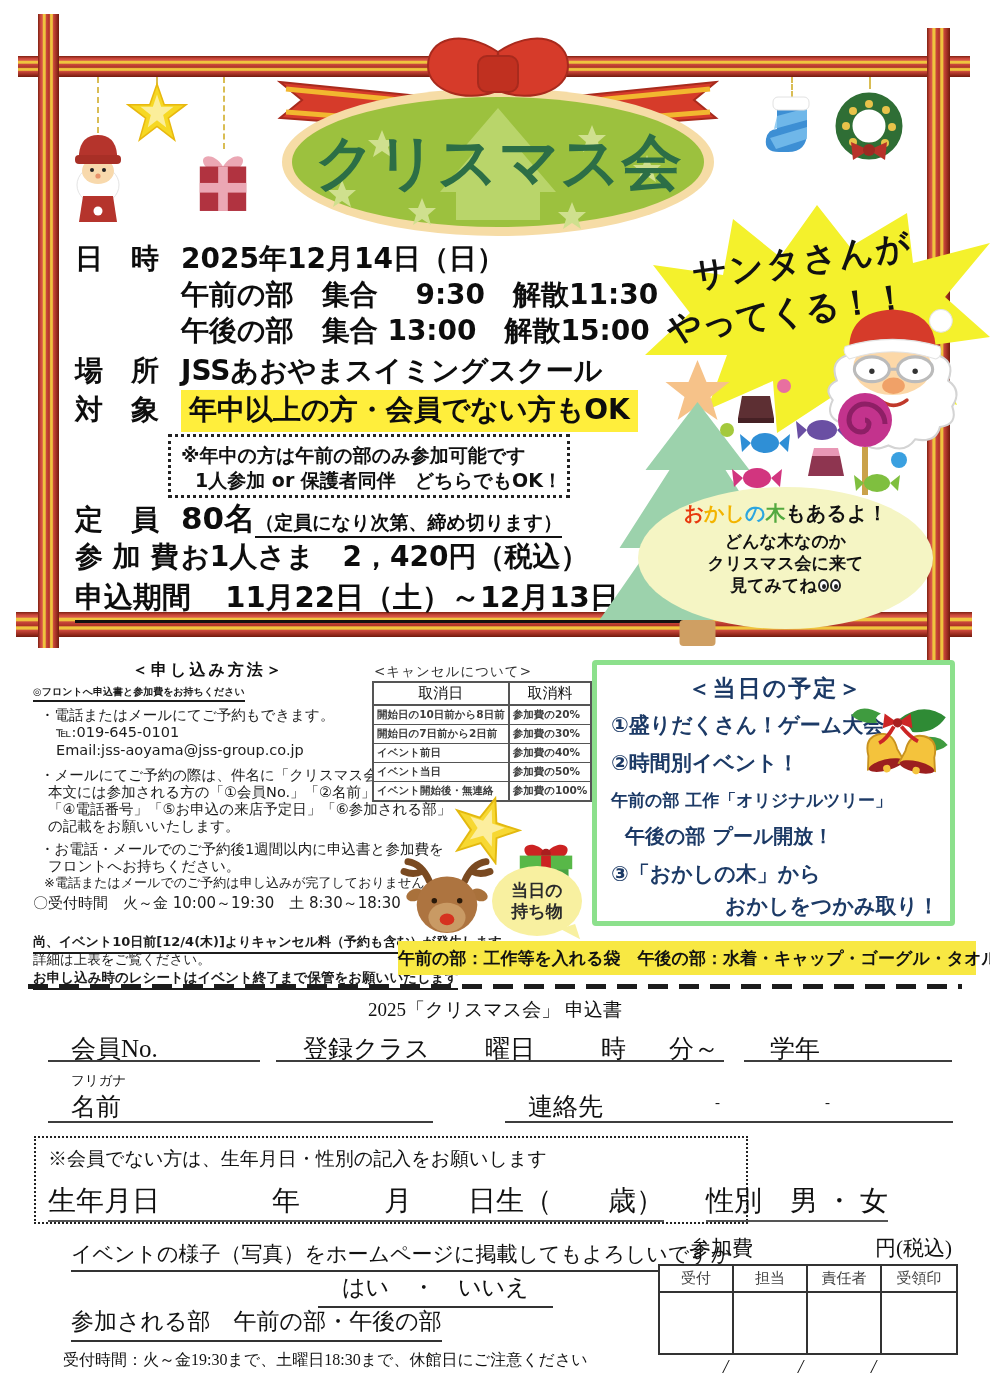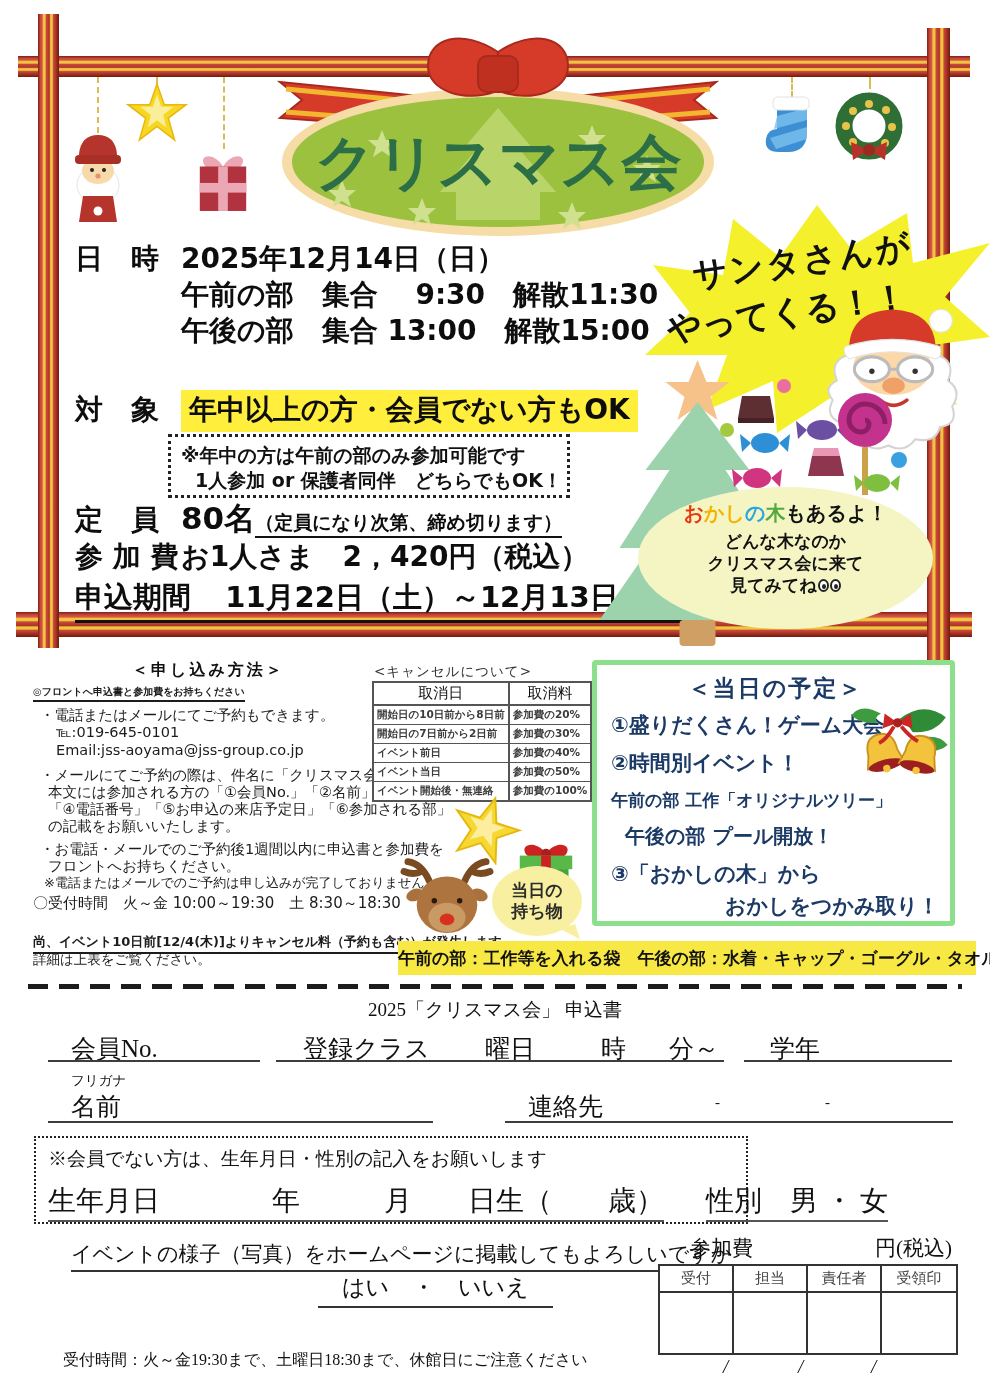--- a/index.html
+++ b/index.html
@@ -140,20 +140,24 @@
   <div class="toprow nw" style="left:75px;top:240px">
     <span class="lbl">日　時</span>
     <span>2025年12月14日（日）</span>
   </div>
   <div class="toprow nw" style="left:181px;top:276px">
     <span>午前の部　集合　 9:30　解散11:30</span>
   </div>
   <div class="toprow nw" style="left:181px;top:312px">
     <span>午後の部　集合 13:00　解散15:00</span>
   </div>
+  <div class="toprow nw" style="left:75px;top:352px">
+    <span class="lbl">場　所</span>
+    <span>JSSあおやまスイミングスクール</span>
+  </div>
   <div class="toprow nw" style="left:75px;top:390px">
     <span class="lbl">対　象</span>
     <span class="hl">年中以上の方・会員でない方もOK</span>
   </div>
   <div class="dotbox nw" style="left:168px;top:434px;width:402px;height:64px;padding:6px 10px;font-weight:bold;font-size:19px;line-height:25px">
     <div>※年中の方は午前の部のみ参加可能です</div>
     <div style="padding-left:14px">1人参加 or 保護者同伴　どちらでもOK！</div>
   </div>
   <div class="toprow nw" style="left:75px;top:498px">
     <span class="lbl">定　員</span>
@@ -239,20 +243,21 @@
   <div class="mline" style="left:40px;top:766px">・メールにてご予約の際は、件名に「クリスマス会の予約」</div>
   <div class="mline" style="left:48px;top:783px">本文には参加される方の「①会員No.」「②名前」「③学年」</div>
   <div class="mline" style="left:48px;top:800px">「④電話番号」「⑤お申込の来店予定日」「⑥参加される部」</div>
   <div class="mline" style="left:48px;top:817px">の記載をお願いいたします。</div>
   <div class="mline" style="left:40px;top:840px">・お電話・メールでのご予約後1週間以内に申込書と参加費を</div>
   <div class="mline" style="left:48px;top:857px">フロントへお持ちください。</div>
   <div class="mline" style="left:44px;top:874px;font-size:13px">※電話またはメールでのご予約は申し込みが完了しておりません。</div>
   <div class="mline" style="left:33px;top:894px;font-size:15px">〇受付時間　火～金 10:00～19:30　土 8:30～18:30</div>
   <div class="mline bu" style="left:33px;top:933px;font-size:13px">尚、イベント10日前[12/4(木)]よりキャンセル料（予約も含む）が発生します。</div>
   <div class="mline" style="left:33px;top:951px;font-size:13.5px">詳細は上表をご覧ください。</div>
+  <div class="mline bu" style="left:33px;top:969px;font-size:13.5px">お申し込み時のレシートはイベント終了まで保管をお願いいたします</div>
 
   <div class="abs nw" style="left:374px;top:663px;font-size:13.5px;letter-spacing:1px;color:#333">&lt;キャンセルについて&gt;</div>
   <table class="cancel abs" style="left:372px;top:681px;width:206px">
     <tbody>
         <tr>
       <th style="width:128px">取消日</th>
       <th>取消料</th>
     </tr>
     <tr>
           <td>開始日の10日前から8日前</td>
@@ -368,20 +373,21 @@
     <div class="sf nw" style="font-size:19px">※会員でない方は、生年月日・性別の記入をお願いします</div>
     <div class="sf nw" style="font-size:28px;margin-top:10px">
       <span style="border-bottom:2.5px solid #555;display:inline-block;min-width:500px">生年月日　　　　年　　　月　　日生（　　歳）</span>
       <span style="display:inline-block;width:28px"></span>
       <span style="border-bottom:2.5px solid #555;display:inline-block;min-width:180px">性別　男 ・ 女</span>
     </div>
   </div>
 
   <div class="fl" style="left:48px;top:1240px;font-size:21px;border-bottom:2px solid #333;padding-bottom:2px">イベントの様子（写真）をホームページに掲載してもよろしいですか</div>
   <div class="fl" style="left:295px;top:1272px;font-size:23px;border-bottom:2px solid #333;padding:0 24px 3px">はい　・　いいえ</div>
+  <div class="fl" style="left:48px;top:1306px;font-size:23px;border-bottom:2.5px solid #333;padding-bottom:3px">参加される部　午前の部・午後の部</div>
   <div class="fl" style="left:40px;top:1350px;font-size:16px">受付時間：火～金19:30まで、土曜日18:30まで、休館日にご注意ください</div>
 
   <div class="abs sf nw" style="left:690px;top:1234px;width:262px;border-bottom:2px solid #333;display:flex;justify-content:space-between;font-size:21px;padding-bottom:4px">
     <span>参加費</span>
     <span>円(税込)</span>
   </div>
   <div class="stamp" style="left:658px;top:1264px;width:300px">
     <div class="h">受付</div>
     <div class="h">担当</div>
     <div class="h">責任者</div>

